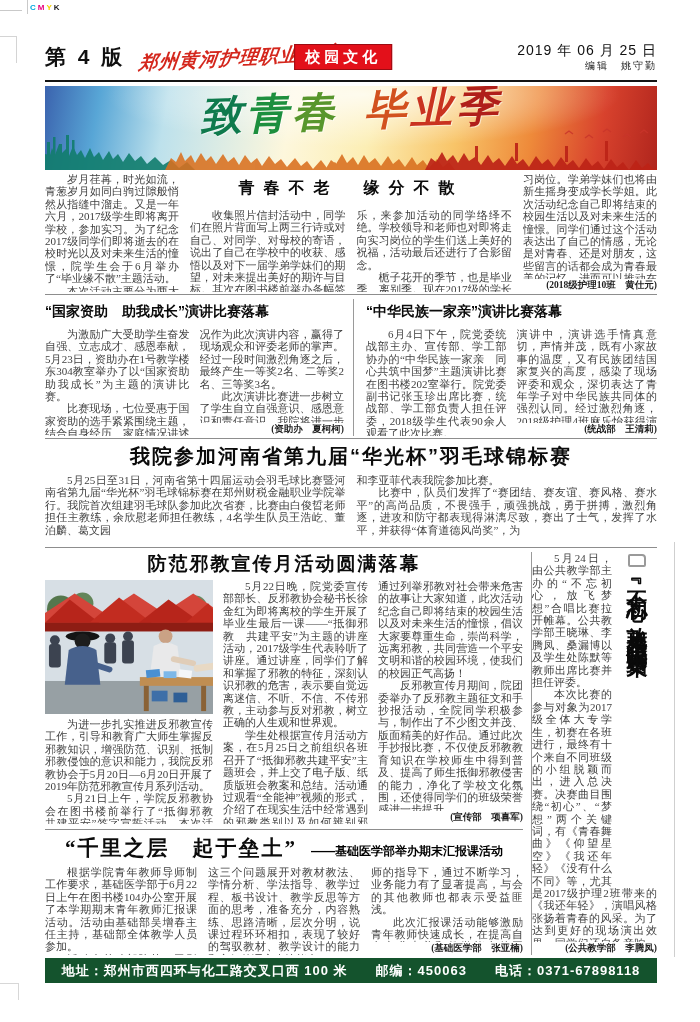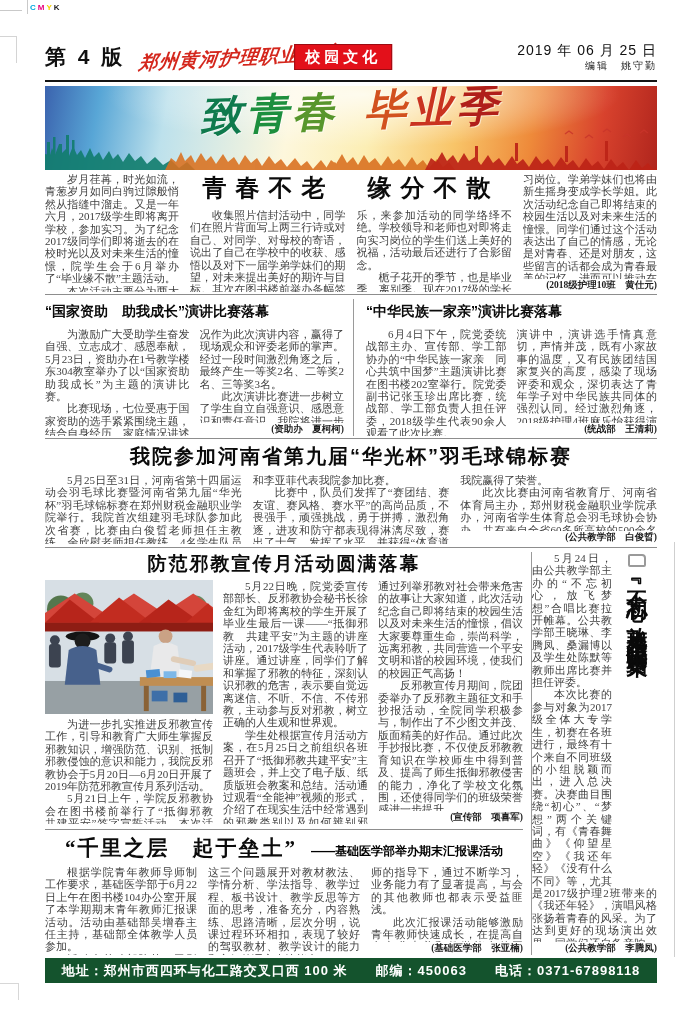--- a/index.html
+++ b/index.html
@@ -42,21 +42,21 @@
   .art p.ni{text-indent:0}
   .txt{flex:1;overflow:hidden}
   .colflex{display:flex;flex-direction:column;overflow:hidden}
   .sig-line{text-align:right;font-size:9.5px;line-height:13px;font-weight:bold;color:#1d1d1d;white-space:nowrap}
   h1,h2{font-family:"Liberation Sans","DejaVu Sans",sans-serif;color:#0b0b0b}
 
   
   .a1{position:absolute;left:45px;width:612px;top:173px;height:119px;display:flex;gap:11px}
   .a1 .c1{width:134px;overflow:hidden}
   .a1 .mid{width:322px;display:flex;flex-direction:column}
-  .a1 h1{margin:0 0 6px;font-size:24px;line-height:30px;font-weight:bold;letter-spacing:9px;text-align:center;white-space:nowrap}
+  .a1 h1{margin:0 0 6px;font-size:16px;line-height:30px;font-weight:bold;letter-spacing:9px;text-align:center;white-space:nowrap}
   .a1 .midcols{display:flex;gap:11px;flex:1;overflow:hidden}
   .a1 .midcols>div{flex:1;overflow:hidden}
   .a1 .c4{flex:1}
 
   .rule{position:absolute;left:45px;width:612px;border:none;border-top:1px solid #8d8d8d;margin:0}
 
   
   .row2{position:absolute;left:45px;width:612px;top:299px;height:137px;display:flex}
   .art2{width:299px;padding-right:9px;display:flex;flex-direction:column}
   .art3{flex:1;border-left:1px solid #9a9a9a;padding-left:12px;display:flex;flex-direction:column}
@@ -225,27 +225,20 @@
 
   <div class="a4 art">
     <h2>我院参加河南省第九届“华光杯”羽毛球锦标赛</h2>
     <div class="cols3">
       <div>
         <p>5月25日至31日，河南省第十四届运动会羽毛球比赛暨河南省第九届“华光杯”羽毛球锦标赛在郑州财税金融职业学院举行。我院首次组建羽毛球队参加此次省赛，比赛由白俊晢老师担任主教练，余欣慰老师担任教练，4名学生队员王浩屹、董泊麟、葛文园</p>
       </div>
       <div>
         <p class="ni">和李亚菲代表我院参加比赛。</p>
         <p>比赛中，队员们发挥了“赛团结、赛友谊、赛风格、赛水平”的高尚品质，不畏强手，顽强挑战，勇于拼搏，激烈角逐，进攻和防守都表现得淋漓尽致，赛出了士气，发挥了水平，并获得“体育道德风尚奖”，为</p>
-      </div>
-      <div class="colflex">
-        <div class="txt">
-          <p class="ni">我院赢得了荣誉。</p>
-          <p>此次比赛由河南省教育厅、河南省体育局主办，郑州财税金融职业学院承办，河南省学生体育总会羽毛球协会协办，共有来自全省60多所高校的500余名运动员同场竞技。</p>
-        </div>
-        <div class="sig-line"><span>(公共教学部　白俊晢)</span></div>
       </div>
     </div>
   </div>
 
   <hr class="rule" style="top:547px">
 
   <div class="bottom art">
     <div class="bleft">
 
       <div class="a5">

